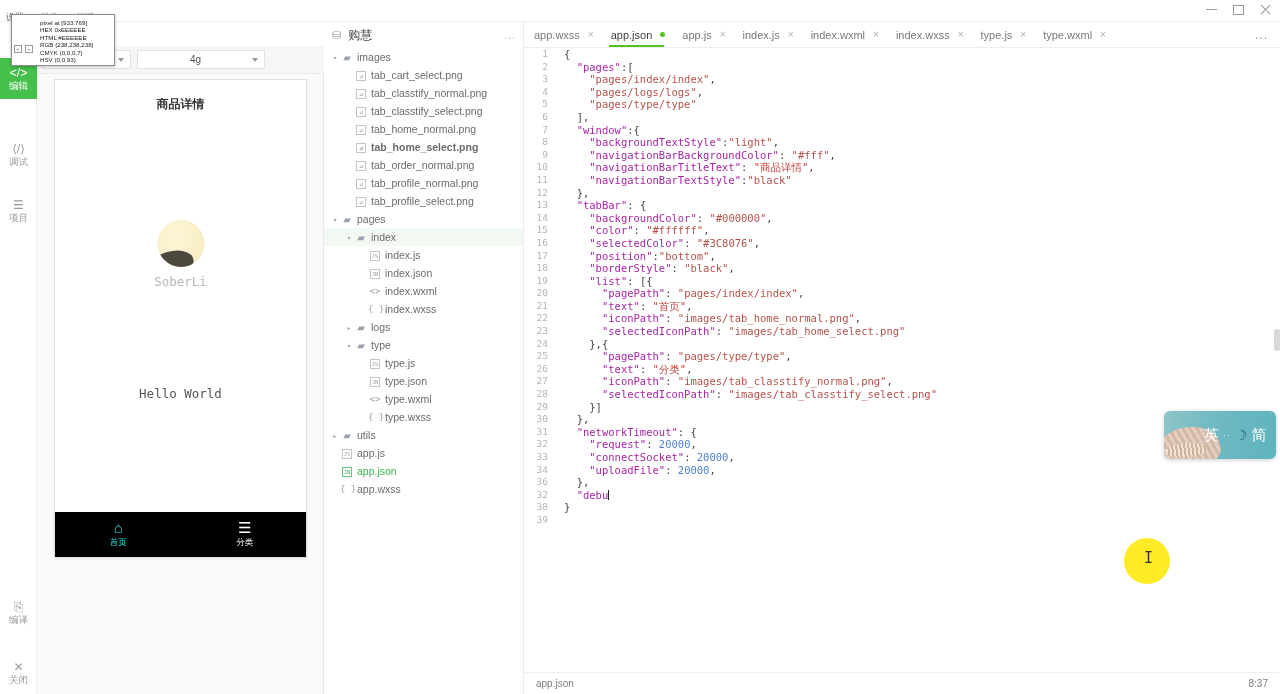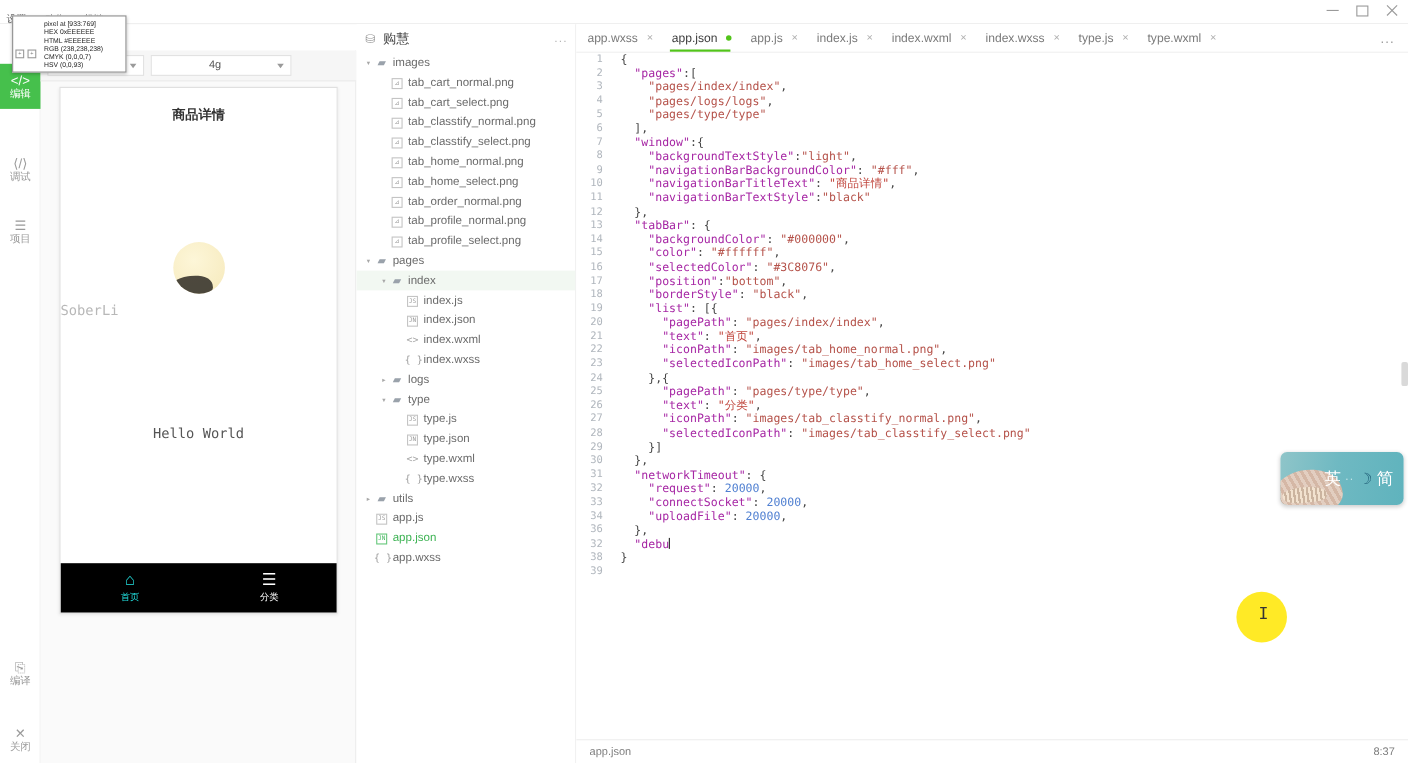--- a/index.html
+++ b/index.html
@@ -137,21 +137,21 @@
     content: "";
     position: absolute; left: -4px; bottom: -6px;
     width: 40px; height: 22px;
     background: #2e2a24;
     border-radius: 50% 50% 45% 55%;
     transform: rotate(-8deg);
     opacity: .85;
   }
   .phone-name {
     position: absolute; left: 0; right: 0; top: 194px;
-    text-align: left;
+    text-align: center;
     font-family: "DejaVu Sans Mono", monospace;
     font-size: 12.5px; color: #b8b8b8;
   }
   .phone-hello {
     position: absolute; left: 0; right: 0; top: 306px;
     text-align: center;
     font-family: "DejaVu Sans Mono", monospace;
     font-size: 12.5px; color: #555555;
   }
   .phone-tabbar {
@@ -453,43 +453,38 @@
     </div>
     <div class="tree" id="tree">
         <div class="node" style="padding-left: 6px;">
           <span class="twisty">▾</span>
           <span class="node-ico"><span class="fi-folder">▰</span></span>
           <span>images</span>
         </div>
         <div class="node" style="padding-left: 20px;">
           <span class="twisty"></span>
           <span class="node-ico"><span class="fi-box">⊿</span></span>
-          <span>tab_cart_normal.png</span>
-        </div>
-        <div class="node" style="padding-left: 20px;">
-          <span class="twisty"></span>
-          <span class="node-ico"><span class="fi-box">⊿</span></span>
           <span>tab_cart_select.png</span>
         </div>
         <div class="node" style="padding-left: 20px;">
           <span class="twisty"></span>
           <span class="node-ico"><span class="fi-box">⊿</span></span>
           <span>tab_classtify_normal.png</span>
         </div>
         <div class="node" style="padding-left: 20px;">
           <span class="twisty"></span>
           <span class="node-ico"><span class="fi-box">⊿</span></span>
           <span>tab_classtify_select.png</span>
         </div>
         <div class="node" style="padding-left: 20px;">
           <span class="twisty"></span>
           <span class="node-ico"><span class="fi-box">⊿</span></span>
           <span>tab_home_normal.png</span>
         </div>
-        <div class="node" style="padding-left: 20px;">
+        <div class="node" style="padding-left: 20px; font-weight: bold;">
           <span class="twisty"></span>
           <span class="node-ico"><span class="fi-box">⊿</span></span>
           <span>tab_home_select.png</span>
         </div>
         <div class="node" style="padding-left: 20px;">
           <span class="twisty"></span>
           <span class="node-ico"><span class="fi-box">⊿</span></span>
           <span>tab_order_normal.png</span>
         </div>
         <div class="node" style="padding-left: 20px;">

